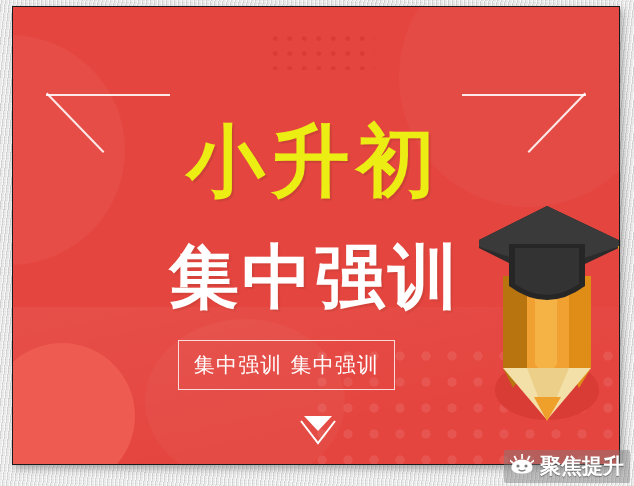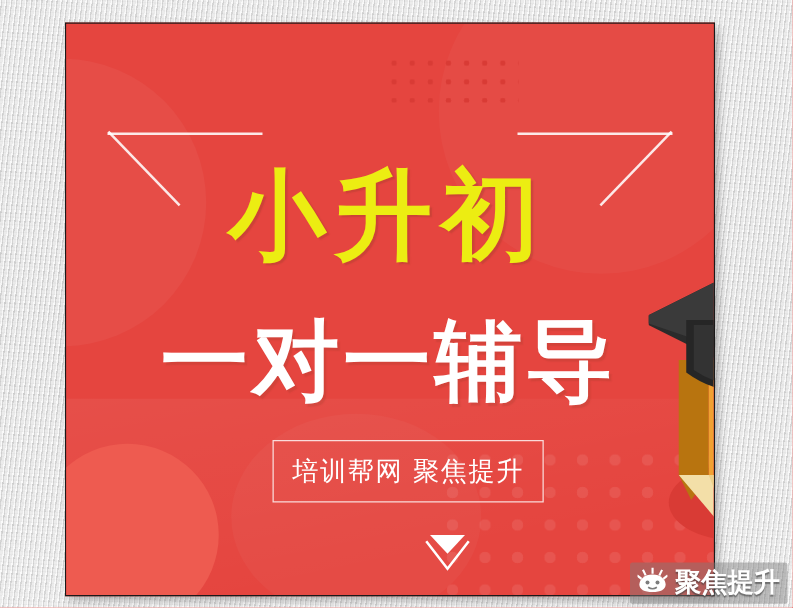--- a/index.html
+++ b/index.html
@@ -25,28 +25,27 @@
       repeating-linear-gradient(3deg,
         rgba(210,210,210,0.45) 0px, rgba(210,210,210,0.45) 1px,
         rgba(248,248,248,0.45) 1px, rgba(248,248,248,0.45) 3px),
       linear-gradient(180deg, #e2e2e2 0%, #d8d8d8 50%, #e6e6e6 100%);
   }
 
   
   #banner-frame {
     position: absolute;
     left: 12px;
-    top: 18px;
-    width: 520px;
+    top: 6px;
+    width: 608px;
     height: 459px;
     border: 1px solid #1a1a1a;
     box-shadow: 3px 4px 7px rgba(90,90,90,0.45);
     background: #e8463f;
     overflow: hidden;
-    margin-left: 40px;
   }
 
   #banner {
     position: absolute;
     inset: 0;
     background: #e5453f;
     overflow: hidden;
   }
 
   
@@ -298,24 +297,24 @@
           <rect x="141" y="96" width="14" height="26" rx="5" fill="#f5a623"></rect>
 
           <rect x="142" y="120" width="3" height="24" fill="#e8921c"></rect>
           <rect x="146" y="120" width="3" height="27" fill="#f5a623"></rect>
           <rect x="150" y="120" width="3" height="23" fill="#e8921c"></rect>
         </svg>
       </div>
 
       <div id="title-main">小升初</div>
 
-      <div id="title-sub">一对一辅导</div>
+      <div id="title-sub">集中强训</div>
 
       <div id="slogan-box">
-        <span id="slogan-text">培训帮网 聚焦提升</span>
+        <span id="slogan-text">集中强训 集中强训</span>
       </div>
 
       <div id="arrow-down">
         <svg width="44" height="38" viewBox="0 0 44 38" xmlns="http://www.w3.org/2000/svg">
           <polygon points="8,4 36,4 22,19" fill="#ffffff"></polygon>
           <polyline points="5,9 22,31 39,9" fill="none" stroke="#ffffff" stroke-width="2"></polyline>
         </svg>
       </div>
 
     </div>

